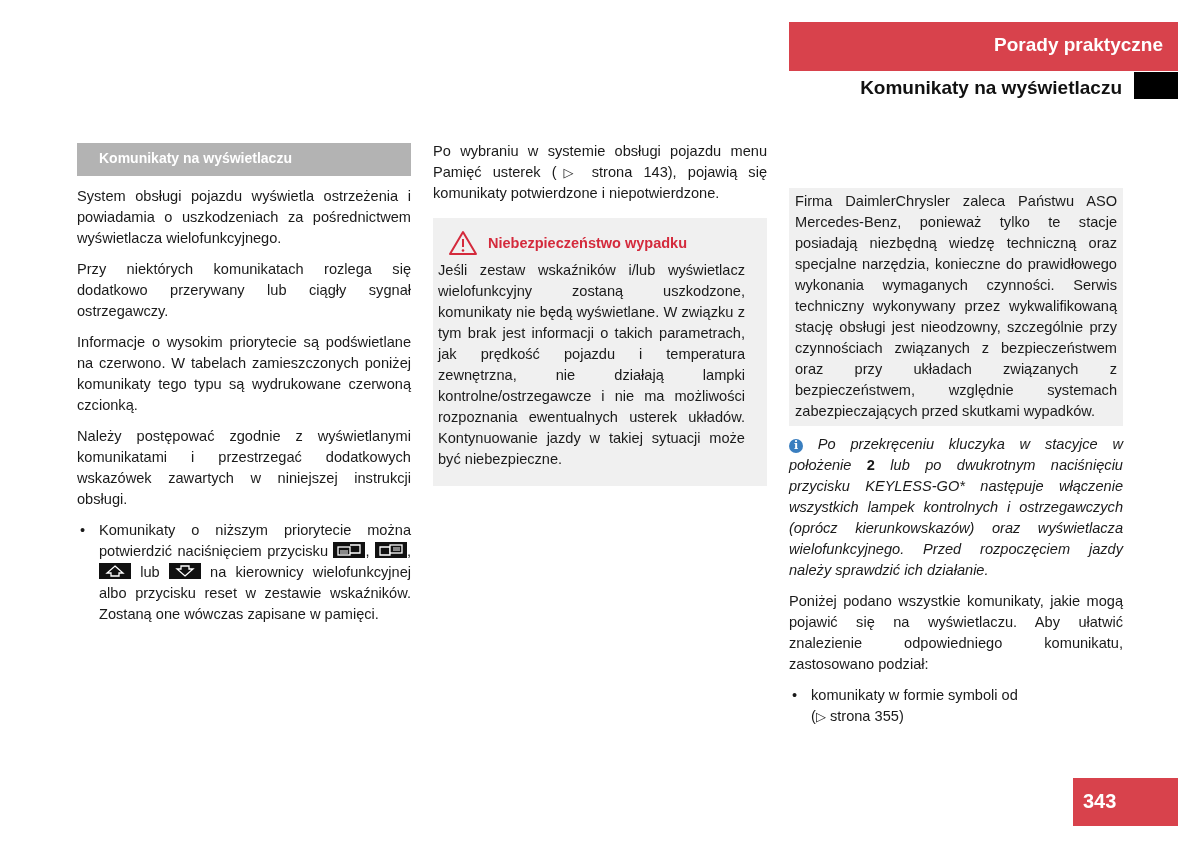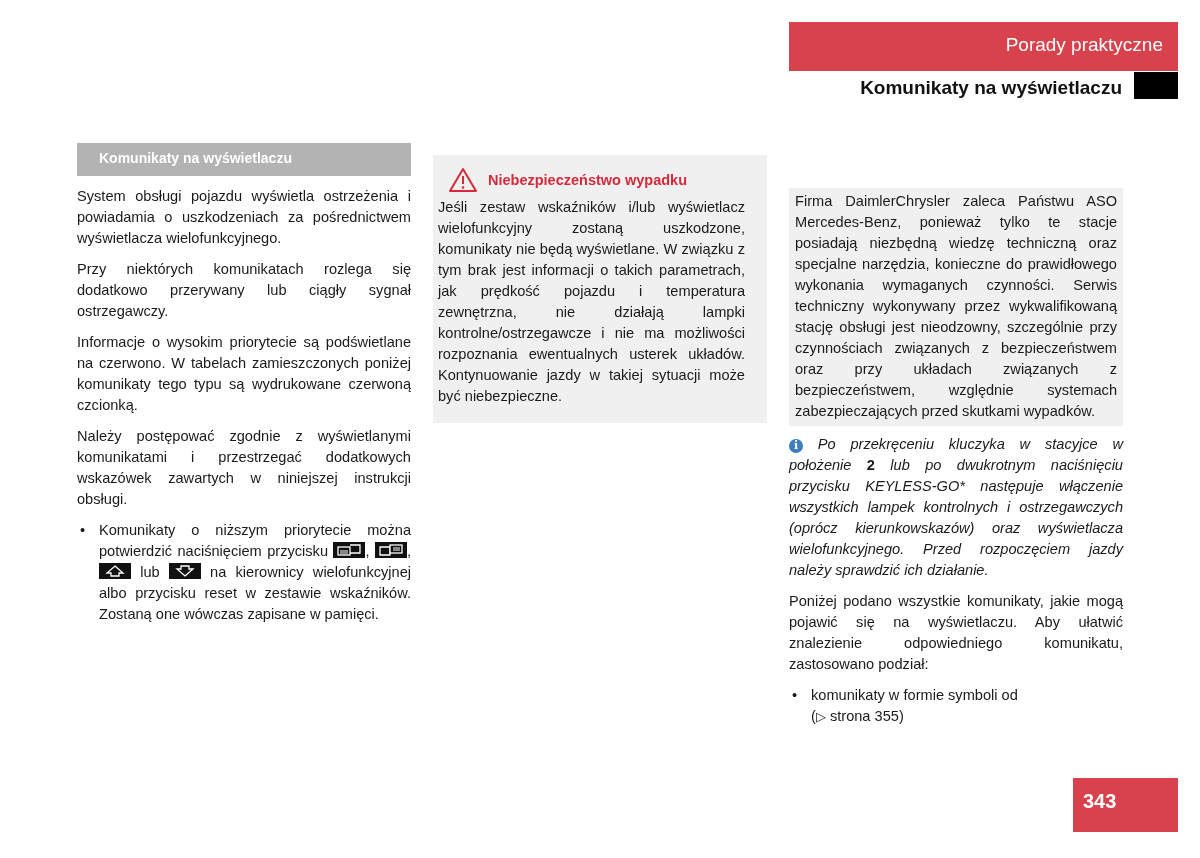--- a/index.html
+++ b/index.html
@@ -3,21 +3,21 @@
 <meta charset="utf-8">
 <style>
   html, body { margin: 0; padding: 0; }
   body {
     width: 1200px; height: 858px; position: relative; overflow: hidden;
     background: #ffffff; color: #1a1a1a;
     font-family: "Liberation Sans", "DejaVu Sans", sans-serif;
   }
   .header-red {
     position: absolute; left: 789px; top: 22px; width: 389px; height: 49px;
-    background: #d8424c; color: #fff; font-weight: normal; font-size: 19px;
+    background: #d8424c; color: #fff; font-weight: bold; font-size: 19px;
     text-align: right; box-sizing: border-box; padding: 12px 15px 0 0;
   }
   .header-sub {
     position: absolute; left: 789px; top: 72px; width: 340px; height: 36px;
     text-align: right; font-weight: bold; font-size: 19px; color: #111;
     box-sizing: border-box; padding: 5px 7px 0 0;
   }
   .header-black {
     position: absolute; left: 1134px; top: 72px; width: 44px; height: 27px; background: #000;
   }
@@ -53,21 +53,21 @@
   .grey-box p { margin: 0; }
   .info-note { font-style: italic; text-align: justify; margin-bottom: 10px; }
   .info-icon {
     display: inline-block; width: 14px; height: 14px; border-radius: 50%;
     background: #3a7ebf; color: #fff; font-style: normal; font-weight: bold;
     font-size: 11px; line-height: 14px; text-align: center; vertical-align: 0px;
     font-family: "DejaVu Serif", serif;
   }
   .tri { font-family: "DejaVu Sans", sans-serif; font-size: 13px; }
   .page-num {
-    position: absolute; left: 1073px; top: 778px; width: 105px; height: 54px;
+    position: absolute; left: 1073px; top: 778px; width: 105px; height: 48px;
     background: #d8424c; color: #fff; font-weight: bold; font-size: 20px;
     box-sizing: border-box; padding: 12px 0 0 10px;
   }
 </style>
 </head>
 <body>
 
 <div class="header-red">
   <span>Porady praktyczne</span>
 </div>
@@ -111,20 +111,21 @@
         <svg width="32" height="16" viewBox="0 0 32 16">
             <path d="M16 13 L24 6 H20 V3 H12 V6 H8 Z" fill="none" stroke="#fff" stroke-width="1.3"></path>
           </svg>
       </span>
       <span>na kierownicy wielofunkcyjnej albo przycisku reset w zestawie wskaźników. Zostaną one wówczas zapisane w pamięci.</span>
     </li>
   </ul>
 </div>
 
 <div class="col col2">
+  <p><span>Po wybraniu w systemie obsługi pojazdu menu Pamięć usterek (</span><span class="tri">▷</span><span> strona 143), pojawią się komunikaty potwierdzone i niepotwierdzone.</span></p>
   <div class="warn-box">
     <div class="warn-title">
       <svg width="30" height="26" viewBox="0 0 30 26">
           <path d="M15 2 L28 24 H2 Z" fill="none" stroke="#d42a3c" stroke-width="2" stroke-linejoin="round"></path>
           <line x1="15" y1="9" x2="15" y2="17" stroke="#d42a3c" stroke-width="2"></line>
           <circle cx="15" cy="20.5" r="1.3" fill="#d42a3c"></circle>
         </svg>
       <span>Niebezpieczeństwo wypadku</span>
     </div>
     <p>Jeśli zestaw wskaźników i/lub wyświetlacz wielofunkcyjny zostaną uszkodzone, komunikaty nie będą wyświetlane. W związku z tym brak jest informacji o takich parametrach, jak prędkość pojazdu i temperatura zewnętrzna, nie działają lampki kontrolne/ostrzegawcze i nie ma możliwości rozpoznania ewentualnych usterek układów. Kontynuowanie jazdy w takiej sytuacji może być niebezpieczne.</p>

